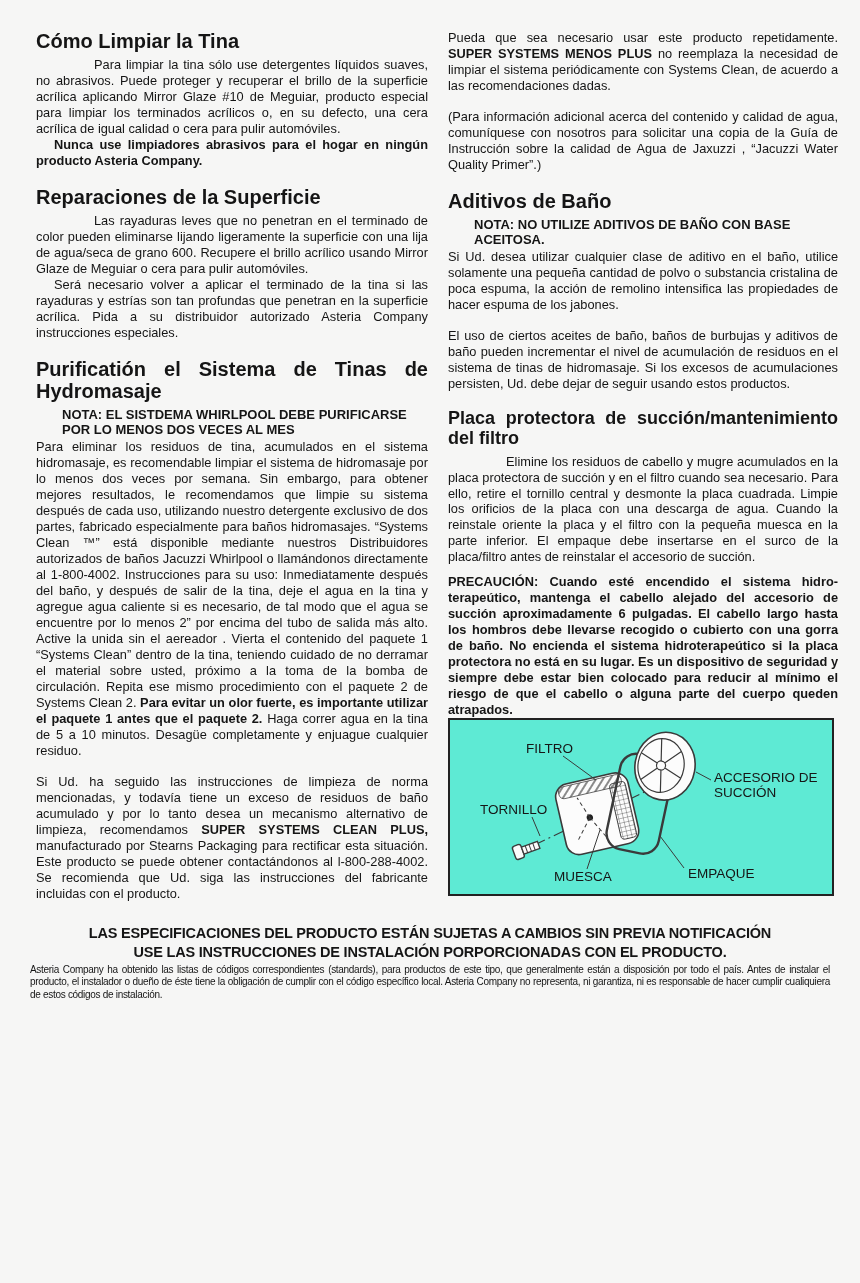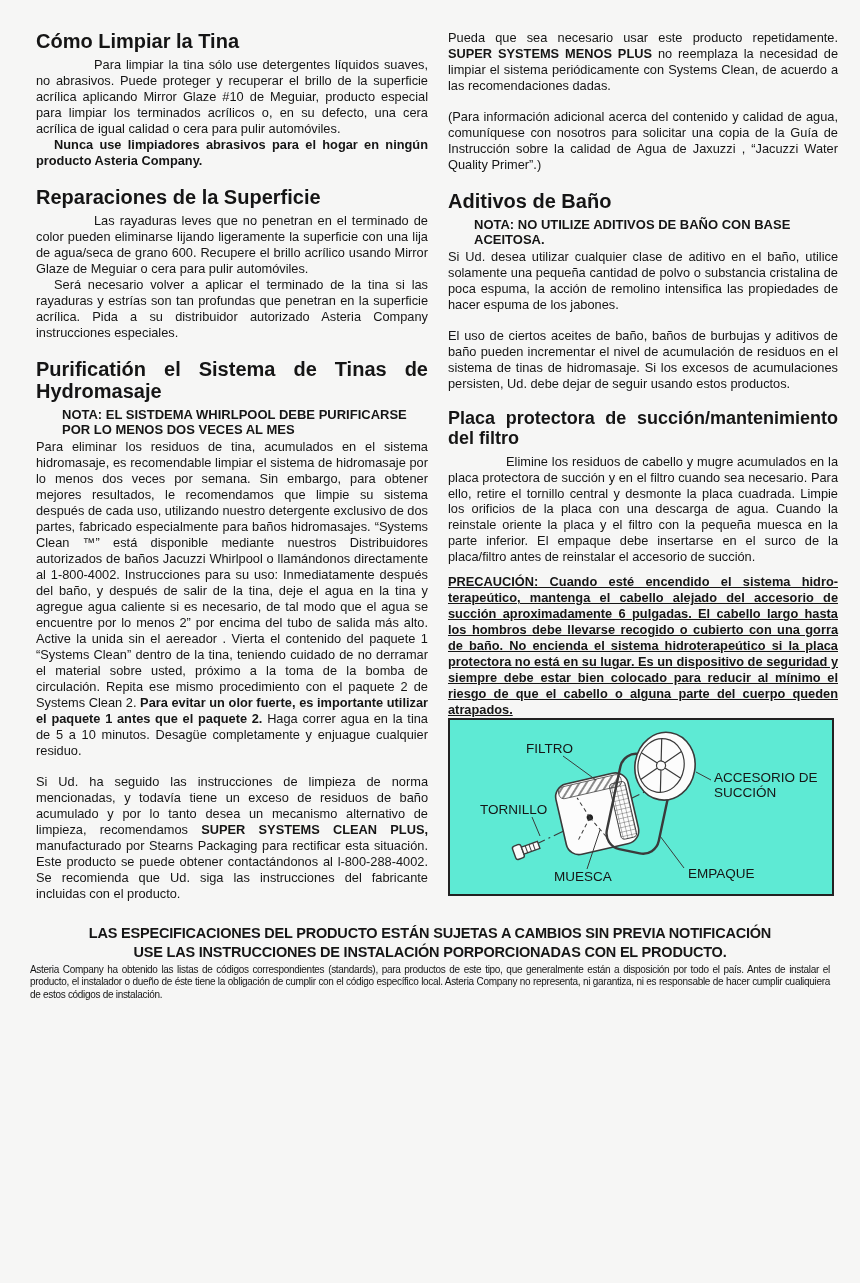--- a/index.html
+++ b/index.html
@@ -18,21 +18,21 @@
   }
   .sec-title.mt { margin-top:17px; }
   .sec-title.justify { text-align:justify; }
   .sec-title.sz18 { font-size:18px; }
 
   p.body {
     font-size:12.8px; line-height:1.25; text-align:justify;
     margin:0; letter-spacing:0;
   }
   p.body.gap { margin-top:15px; }
-  p.body.gap-sm { margin-top:9px;text-decoration:underline; }
+  p.body.gap-sm { margin-top:9px; }
   .ind-lg { text-indent:58px; }
   .ind-sm { text-indent:18px; }
   .bold { font-weight:bold; }
 
   p.nota {
     font-size:13px; font-weight:bold; line-height:1.2;
     margin:0 0 1px 0; text-align:left;padding-left:26px;
   }
 
   .diagram-title {

